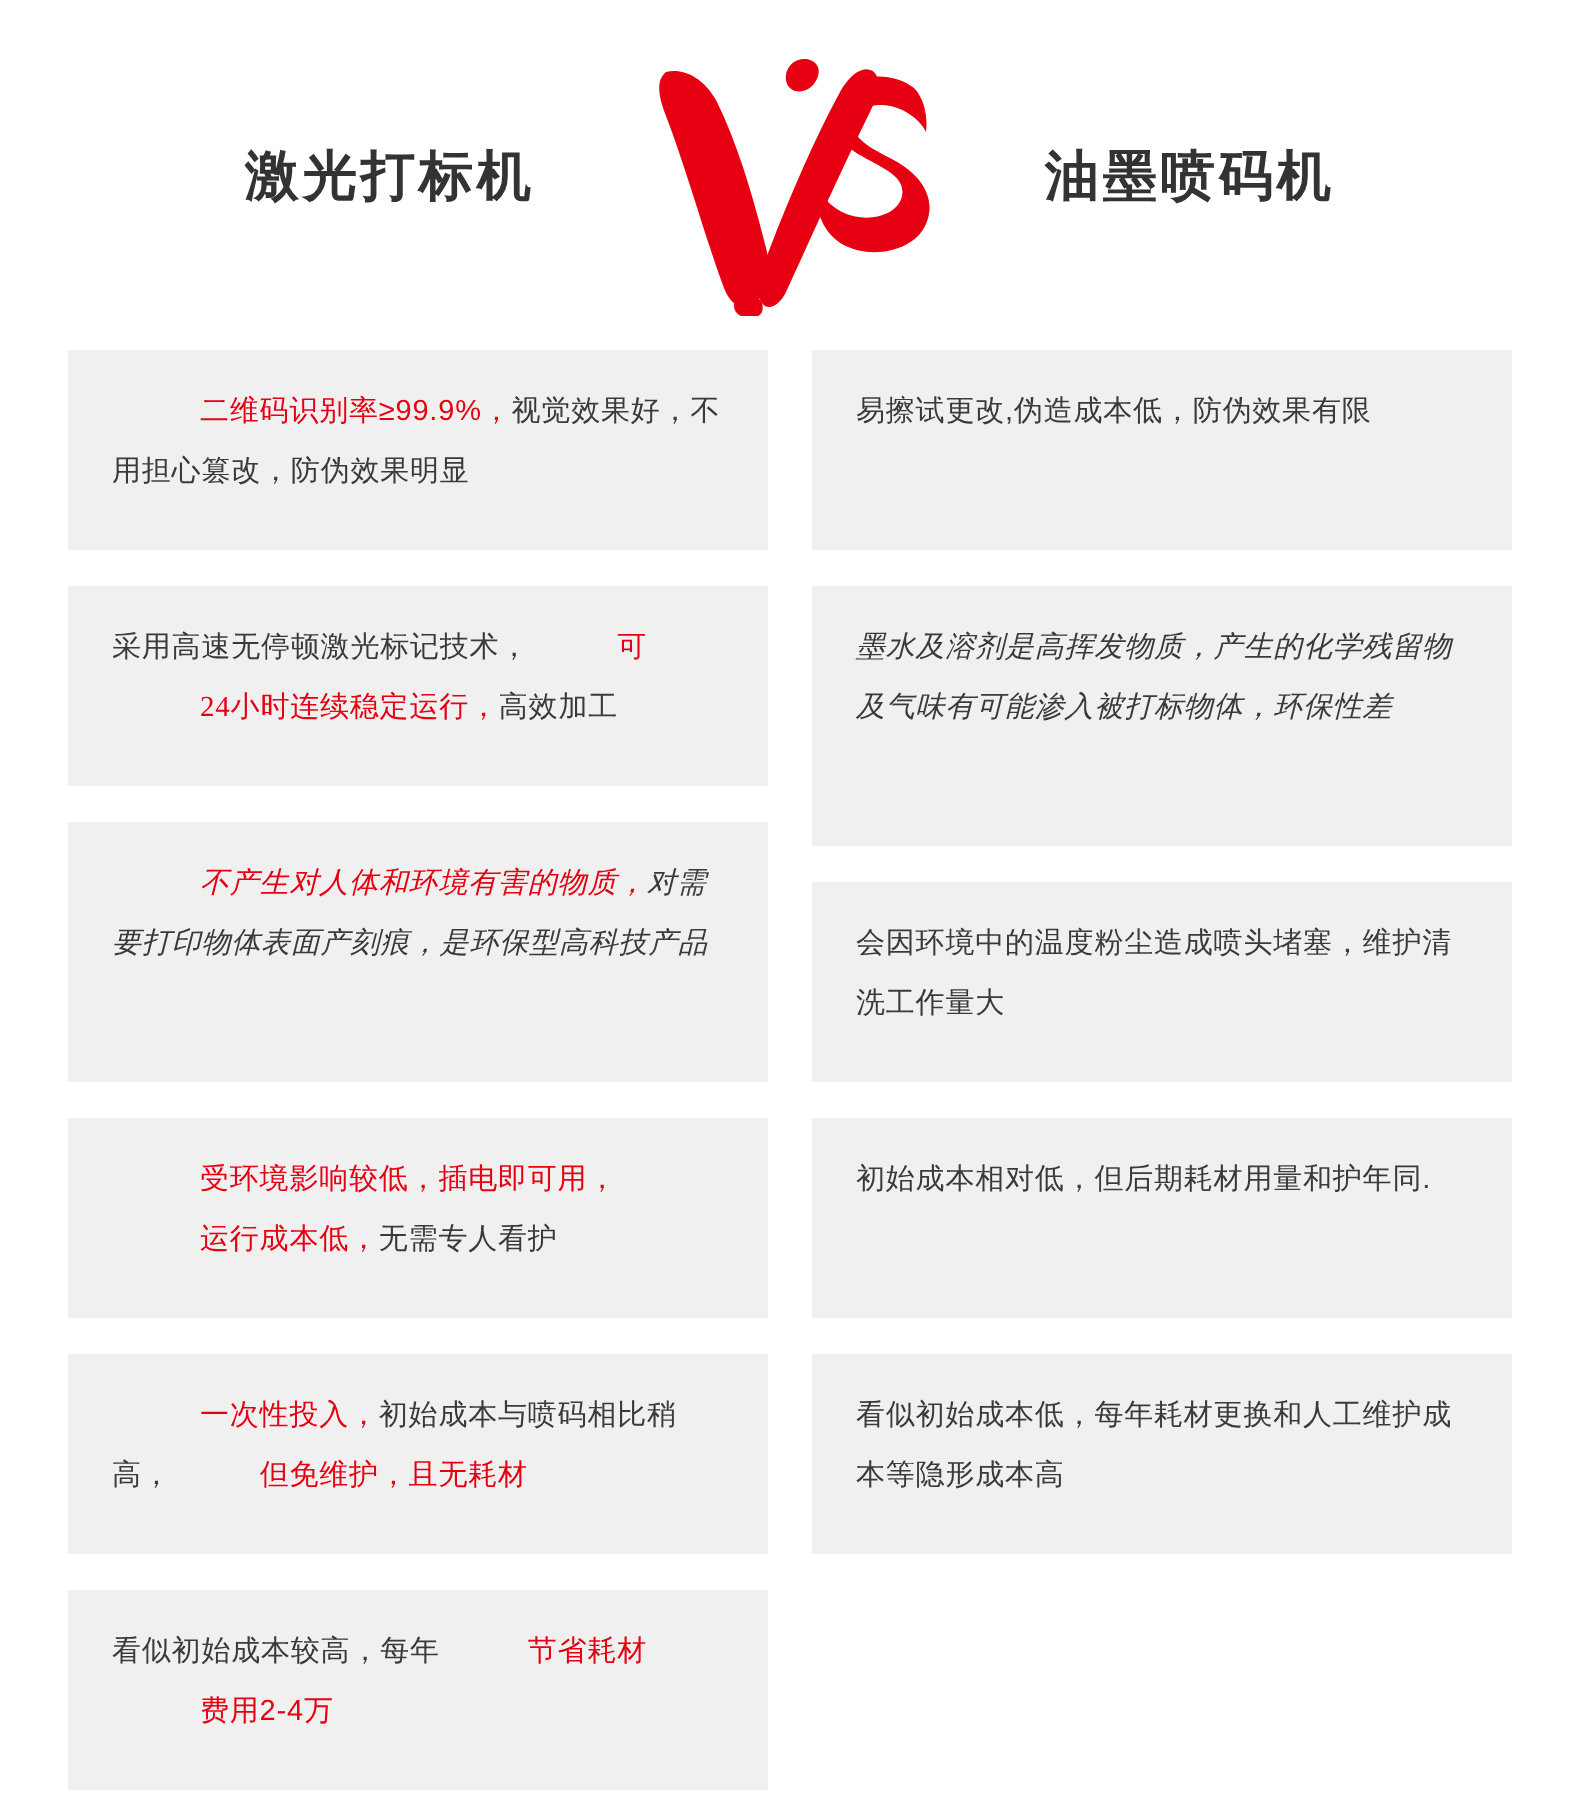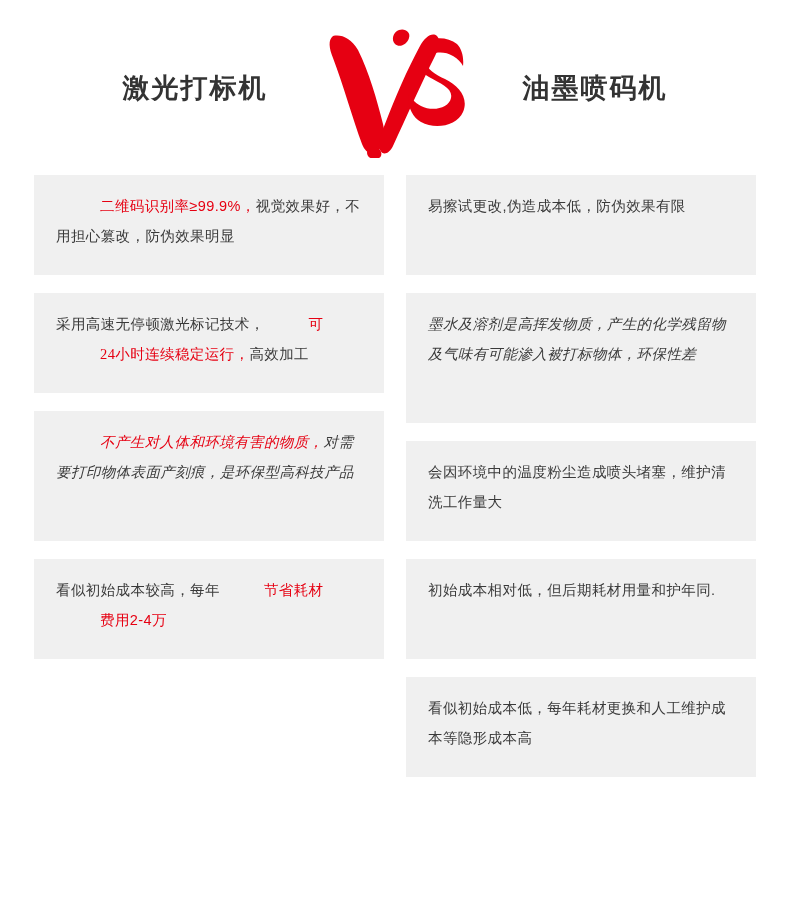--- a/index.html
+++ b/index.html
@@ -110,20 +110,26 @@
     <div class="col">
       <div class="cell h1">
           <p><span class="hl">二维码识别率≥99.9%，</span><span>视觉效果</span><span>好，不用担心篡改，防伪效果明显</span></p>
         </div>
       <div class="cell h2">
           <p><span>采用高速无停顿激光标记技术，</span><span class="hl">可</span><span class="hl">24小时连续稳定运行，</span><span>高效加工</span></p>
         </div>
       <div class="cell h3">
           <p><span class="hl">不产生对人体和环境有害的物质，</span><span>对需要打印物体表面产刻痕，是</span><span>环保型高科技产品</span></p>
         </div>
+      <div class="cell h4">
+          <p><span class="hl">受环境影响较低，插电即可用，</span><span class="hl">运行成本低，</span><span>无需专人看护</span></p>
+        </div>
+      <div class="cell h5">
+          <p><span class="hl">一次性投入，</span><span>初始成本与喷码相比</span><span>稍高，</span><span class="hl">但免维护，且无耗材</span></p>
+        </div>
       <div class="cell h6">
           <p><span>看似初始成本较高，每年</span><span class="hl">节省耗材</span><span class="hl">费用2-4万</span></p>
         </div>
     </div>
     <div class="col">
       <div class="cell h1">
           <p><span>易擦试更改,伪造成本低，</span><span>防伪效果有限</span></p>
         </div>
       <div class="cell h3">
           <p><span>墨水及溶剂是高挥发物质，产生</span><span>的化学残留物及气味有可能渗入</span><span>被打标物体，环保性差</span></p>

